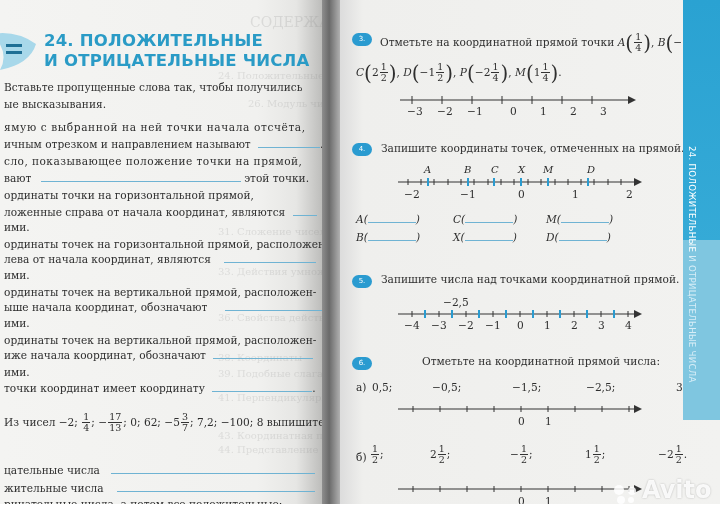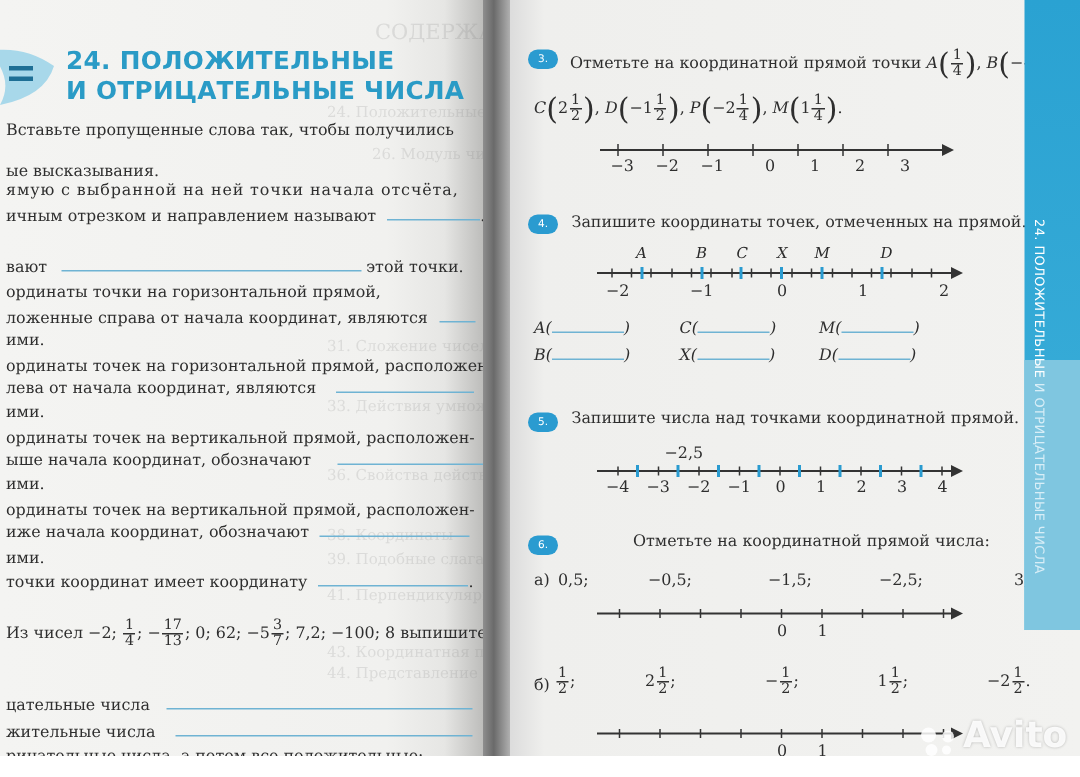--- a/index.html
+++ b/index.html
@@ -93,27 +93,28 @@
       <path d="M2 6 Q26 2 46 16 Q40 36 10 42 Q20 24 2 6 Z" fill="#a8d8ea"></path>
       <rect x="16" y="16" width="16" height="3" fill="#1e6f95"></rect>
       <rect x="16" y="23" width="16" height="3" fill="#1e6f95"></rect>
     </svg>
     <div class="chap-title">
       <div>24. ПОЛОЖИТЕЛЬНЫЕ</div>
       <div>И ОТРИЦАТЕЛЬНЫЕ ЧИСЛА</div>
     </div>
 
     <div class="lt" style="top:80px;">Вставьте пропущенные слова так, чтобы получились</div>
-    <div class="lt" style="top:107px;">ые высказывания.</div>
+    <div class="lt" style="top:97px;">ые высказывания.</div>
 
     <div class="lt" style="top:120px;letter-spacing:0.6px;">ямую с выбранной на ней точки начала отсчёта,</div>
     <div class="lt" style="top:137px;">
       <span>ичным отрезком и направлением называют</span>
       <span class="blank" style="width:62px;margin-left:4px;"></span>.
     </div>
+    <div class="lt" style="top:154px;letter-spacing:0.45px;">сло, показывающее положение точки на прямой,</div>
     <div class="lt" style="top:171px;">
       <span>вают</span>
       <span class="blank" style="width:200px;margin-left:6px;"></span>
       <span>этой точки.</span>
     </div>
     <div class="lt" style="top:188px;">ординаты   точки   на   горизонтальной   прямой,</div>
     <div class="lt" style="top:205px;">
       <span>ложенные справа от начала координат, являются</span>
       <span class="blank" style="width:24px;margin-left:4px;"></span>
     </div>

